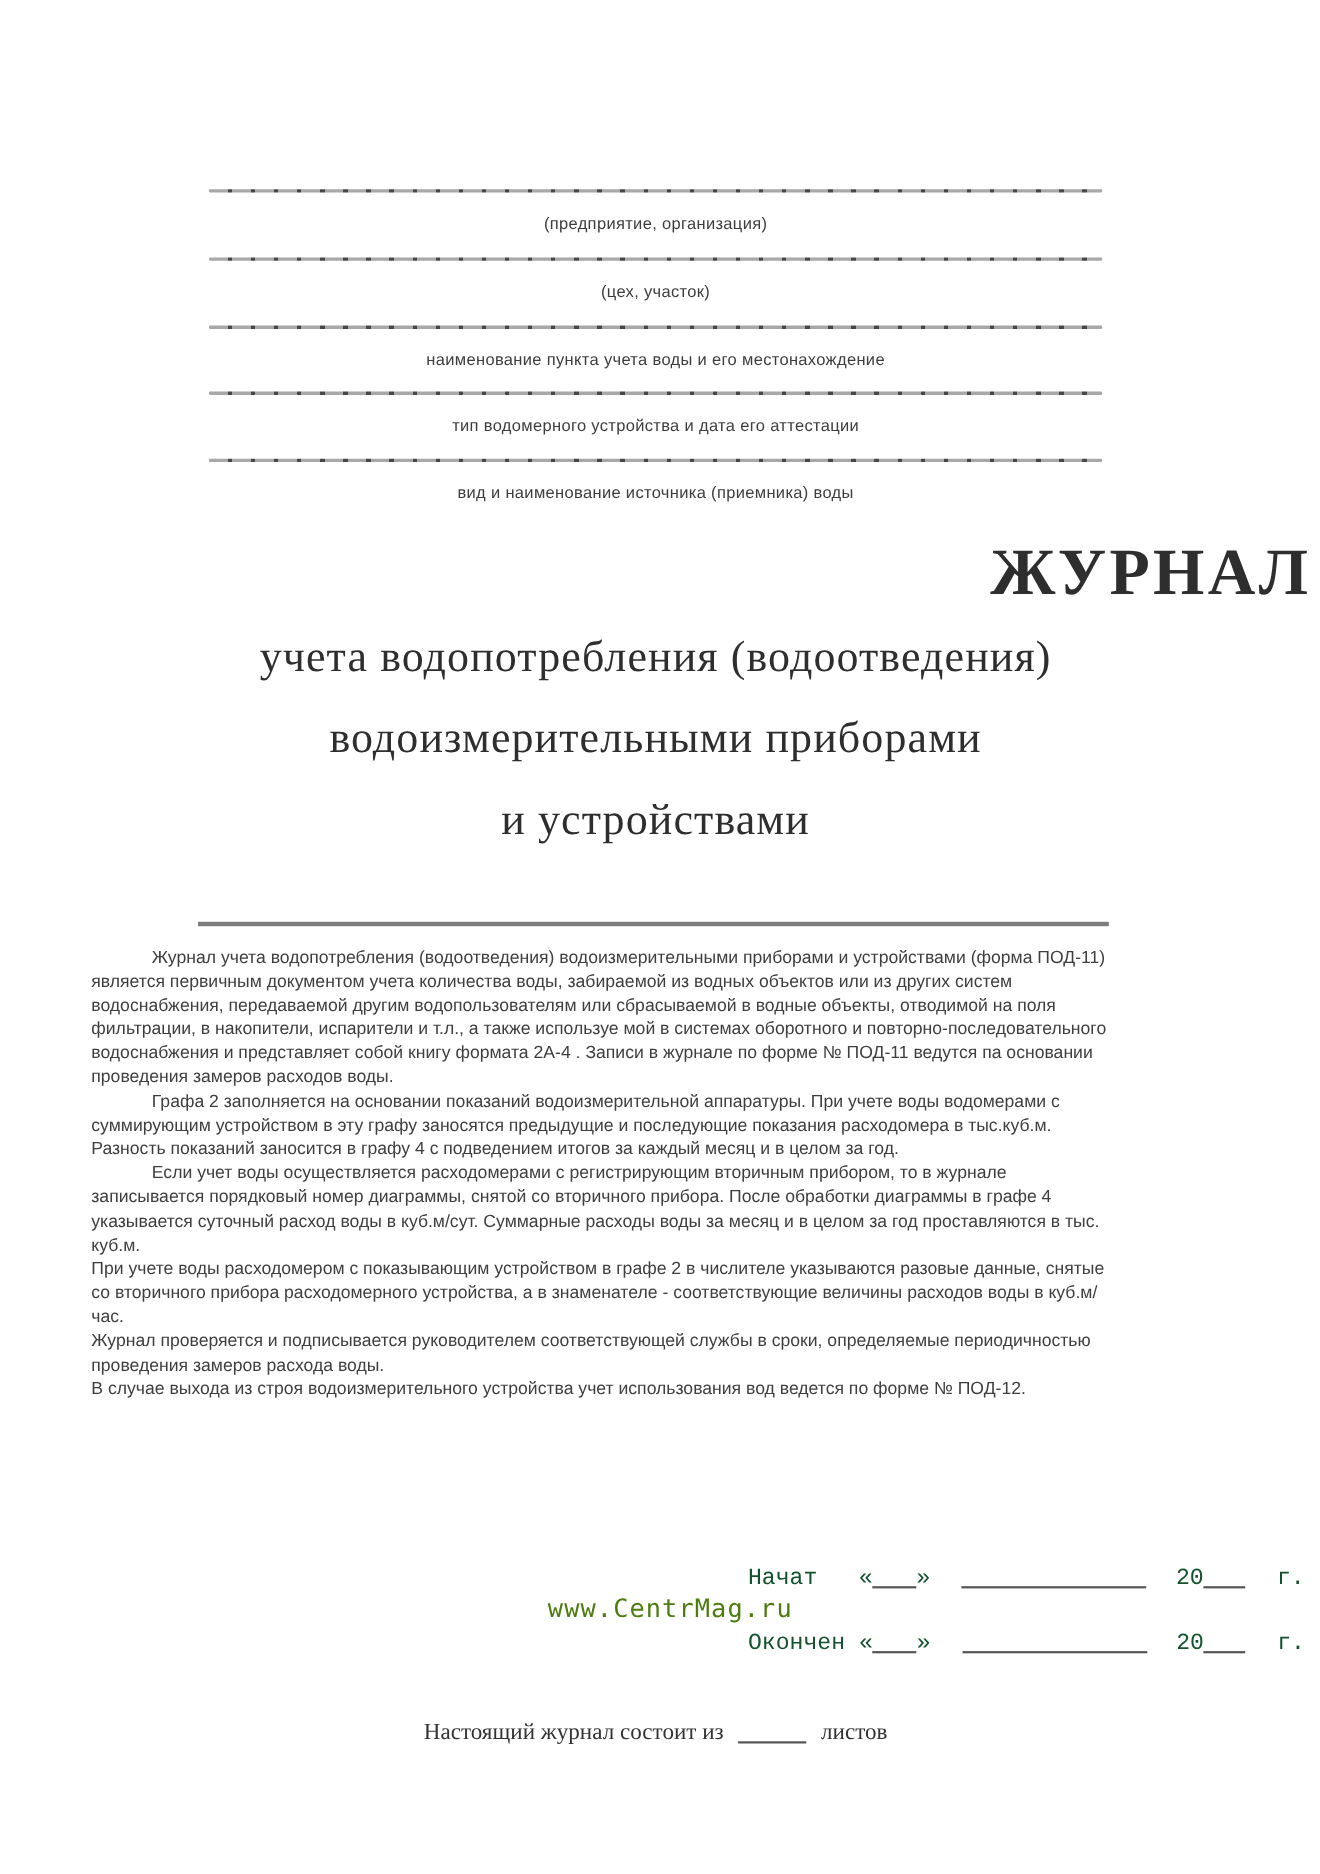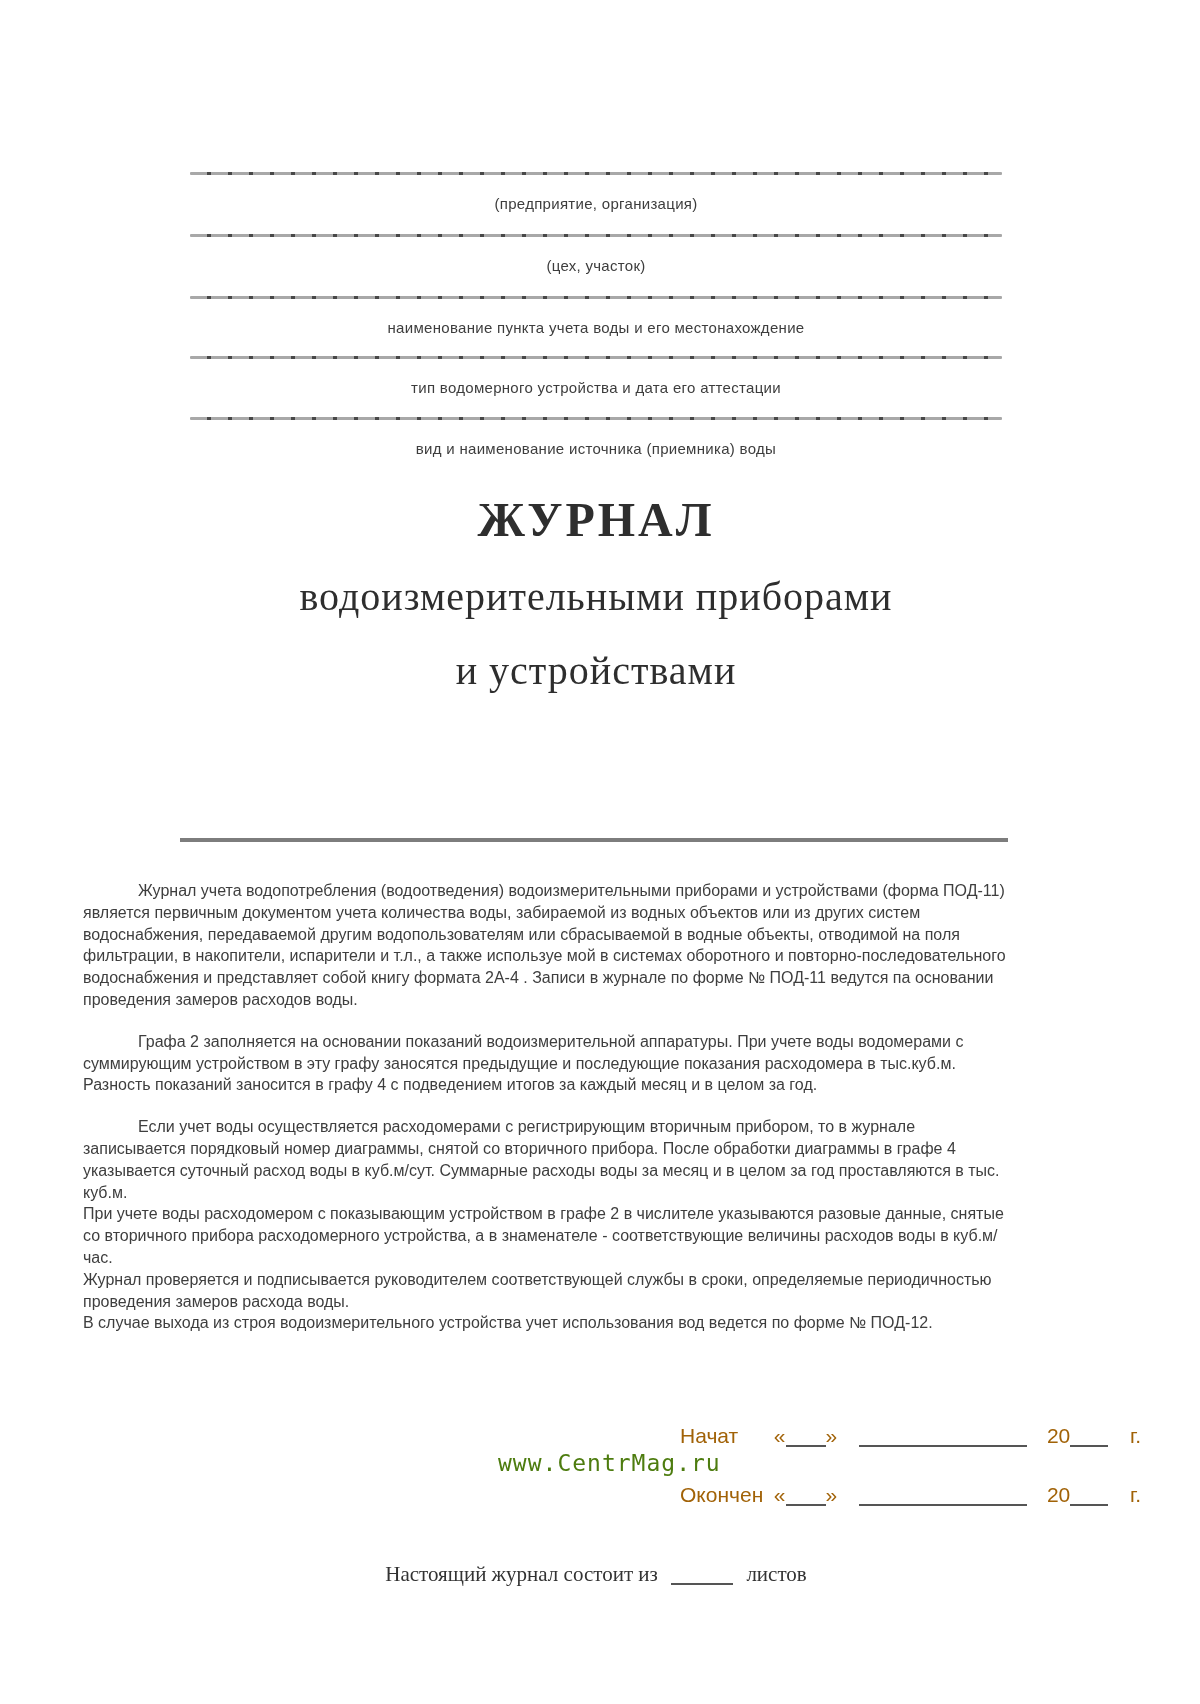--- a/index.html
+++ b/index.html
@@ -26,23 +26,24 @@
     font-size:15px;
     color:#3d3d3d;
     letter-spacing:.3px;
   }
   
   .title-block{position:absolute;top:480px;left:0;width:1192px;text-align:center;color:#2e2e2e;}
   .title-block h1{
     margin:0;
     font-family:"Liberation Serif",serif;
     font-weight:600;
-    font-size:48px;
+    font-size:60px;
     line-height:80px;
     letter-spacing:3px;
+    text-align:right;
   }
   .subtitle{
     font-family:"Liberation Serif",serif;
     font-size:40px;
     line-height:74px;
     letter-spacing:1px;
     color:#2e2e2e;
   }
   
   .rule{
@@ -55,34 +56,34 @@
   .instructions{
     position:absolute;
     top:860px;left:83px;
     width:934px;
     font-size:16px;
     line-height:21.8px;
     color:#3e3e3e;
     text-align:left;
   }
   .instructions p{margin:0;}
-  .instructions p.indent{text-indent:55px;margin-top:20px;}
+  .instructions p.indent{text-indent:55px;}
   
   .blank{
     display:inline-block;
     border-bottom:2px solid #555;
     vertical-align:-4px;
   }
   
   .date-row{
     position:absolute;
     left:680px;
-    font-family:Liberation Sans, sans-serif;
+    font-family:Liberation Mono, monospace;
     font-size:21px;
-    color:#a16207;
+    color:#14532d;
     white-space:nowrap;
   }
   .date-row .lbl{display:inline-block;min-width:88px;}
   .day-blank{width:40px;}
   .month-blank{width:168px;margin-left:16px;margin-right:14px;}
   .year-blank{width:38px;margin-right:16px;}
   
   .watermark{
     position:absolute;
     top:1450px;left:498px;
@@ -123,20 +124,21 @@
     <div class="dotted-line"></div>
     <div class="field-label">наименование пункта учета воды и его местонахождение</div>
   </div>
   <div class="field-group" style="top:417px">
     <div class="dotted-line"></div>
     <div class="field-label">вид и наименование источника (приемника) воды</div>
   </div>
 
   <div class="title-block">
     <h1>ЖУРНАЛ</h1>
+    <div class="subtitle">учета водопотребления (водоотведения)</div>
     <div class="subtitle">водоизмерительными приборами</div>
     <div class="subtitle">и устройствами</div>
   </div>
 
   <div class="rule"></div>
 
   <div class="instructions">
     <p class="indent">Журнал учета водопотребления (водоотведения) водоизмерительными приборами и устройствами (форма ПОД-11) является первичным документом учета количества воды, забираемой из водных объектов или из других систем водоснабжения, передаваемой другим водопользователям или сбрасываемой в водные объекты, отводимой на поля фильтрации, в накопители, испарители и т.л., а также используе мой в системах оборотного и повторно-последовательного водоснабжения и представляет собой книгу формата 2А-4 . Записи в журнале по форме № ПОД-11 ведутся па основании проведения замеров расходов воды.</p>
     <p class="indent">Графа 2 заполняется на основании показаний водоизмерительной аппаратуры. При учете воды водомерами с суммирующим устройством в эту графу заносятся предыдущие и последующие показания расходомера в тыс.куб.м. Разность показаний заносится в графу 4 с подведением итогов за каждый месяц и в целом за год.</p>
     <p class="indent">Если учет воды осуществляется расходомерами с регистрирующим вторичным прибором, то в журнале записывается порядковый номер диаграммы, снятой со вторичного прибора. После обработки диаграммы в графе 4 указывается суточный расход воды в куб.м/сут. Суммарные расходы воды за месяц и в целом за год проставляются в тыс. куб.м.</p>

